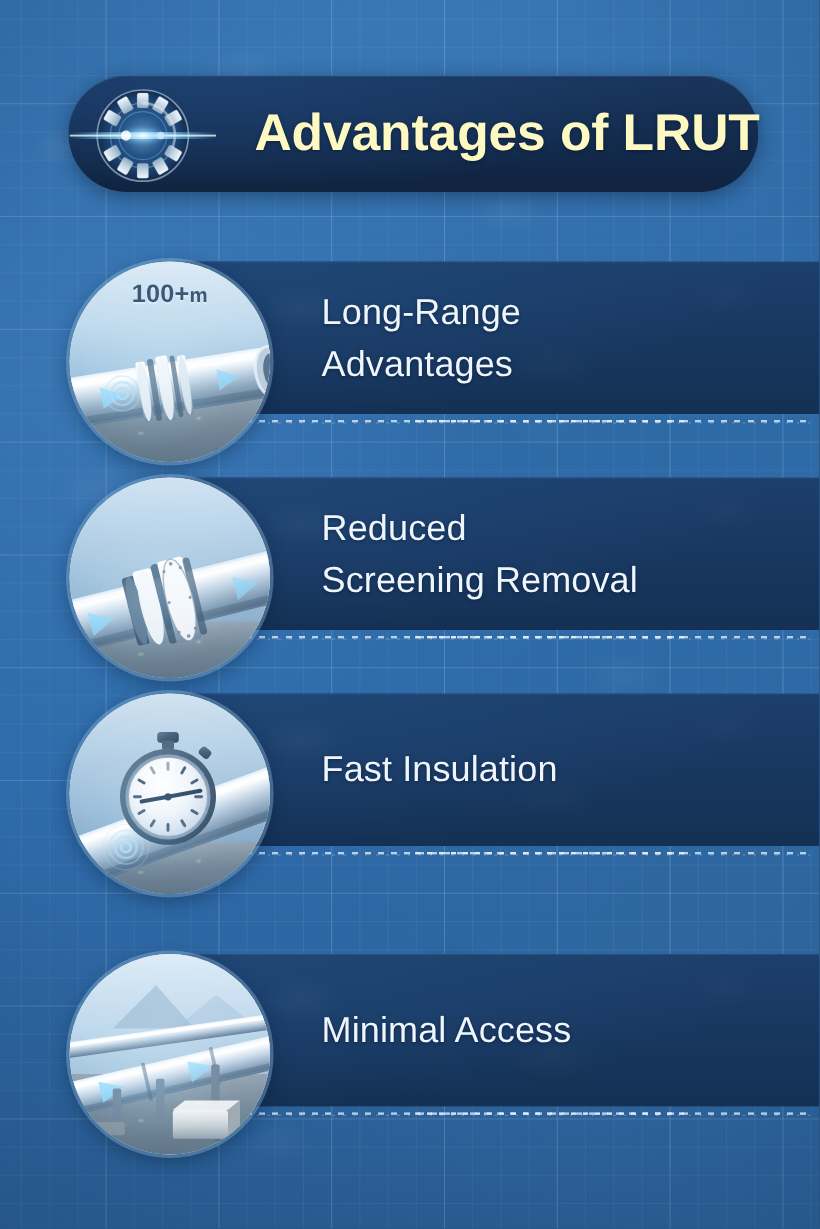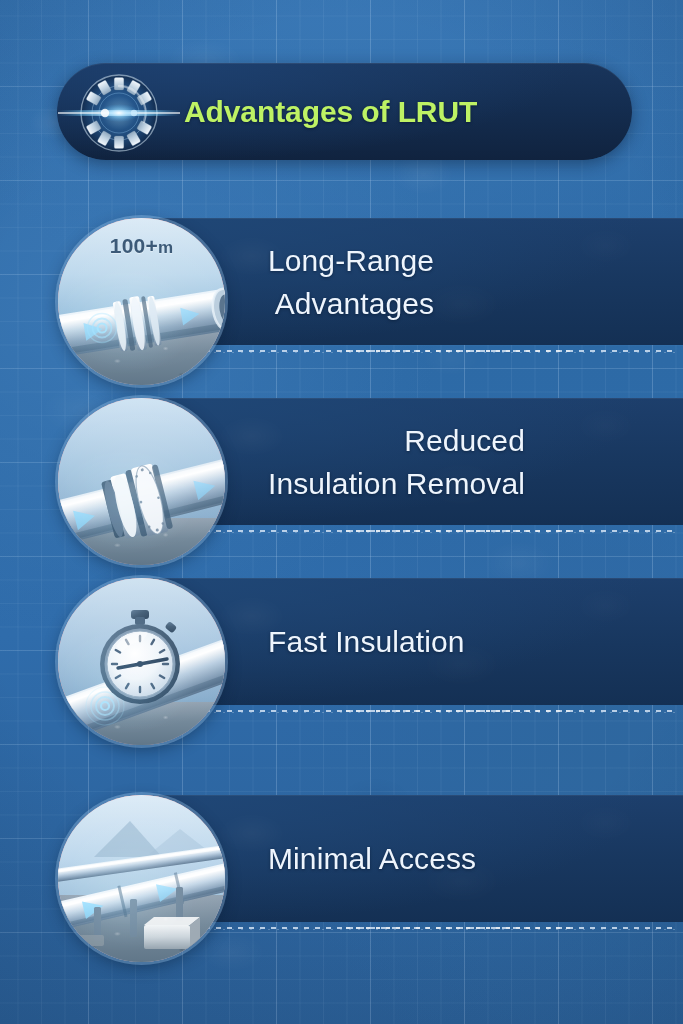--- a/index.html
+++ b/index.html
@@ -83,27 +83,27 @@
   .ring-icon {
     position: absolute;
     left: 58px; top: 66px;
     width: 122px; height: 94px;
     pointer-events: none;
   }
   .ring-icon svg { display: block; }
 
   .header-title {
     position: absolute;
-    left: 184px; top: 63px;
+    left: 212px; top: 63px;
     height: 97px;
     display: flex; align-items: center;
-    font-size: 30px;
+    font-size: 43px;
     font-weight: bold;
     letter-spacing: -0.1px;
-    color: #bef264;
+    color: #fef9c3;
     text-shadow: 0 1px 3px rgba(4,18,38,.55);
     white-space: nowrap;
   }
 
   
   .row {
     position: absolute;
     left: 0; right: 0;
     height: 127px;
   }
@@ -150,21 +150,21 @@
         #ffffff 0px, #ffffff 4px, rgba(255,255,255,0) 4px, rgba(255,255,255,0) 10px);
   }
 
   
   .thumb {
     position: absolute;
     left: 58px; top: 0px;
     width: 167px; height: 167px;
     border-radius: 50%;
     overflow: hidden;
-    background: #fca5a5;
+    background: #fef9c3;
     box-shadow:
       0 0 0 3px rgba(150,195,235,.38),
       0 5px 16px rgba(7,26,52,.45);
   }
   .thumb-art { position: absolute; inset: 0; }
 
   
   .row-text {
     position: absolute;
     left: 268px;
@@ -174,21 +174,20 @@
     justify-content: center;
     color: #eef5fd;
     text-shadow: 0 1px 3px rgba(4,18,38,.5);
   }
   .row-line {
     font-size: 30px;
     line-height: 43px;
     font-weight: normal;
     letter-spacing: 0.1px;
     white-space: nowrap;
-    text-align: right;
   }
 
   
   .sky {
     position: absolute; inset: 0;
     background: linear-gradient(180deg, #dbeaf6 0%, #bcd8ec 34%, #9cc2de 58%, #7ea8c9 100%);
   }
   .ground {
     position: absolute; left: -10%; right: -10%; bottom: 0; height: 34%;
     background: linear-gradient(180deg, #8b9bab 0%, #6f8494 45%, #5d7384 100%);
@@ -458,21 +457,21 @@
             <path d="M 138 96 L 158 106 L 138 116 Z" fill="#8cd9ff" opacity=".62"></path>
           </g>
         </svg>
         <div class="glow-overlay"></div>
         <div class="thumb-shade"></div>
       </div>
     </div>
 
     <div class="row-text">
       <div class="row-line">Reduced</div>
-      <div class="row-line">Insulation Removal</div>
+      <div class="row-line">Screening Removal</div>
     </div>
   </div>
 
   <div class="row" style="top:578px;">
     <div class="row-band"></div>
     <div class="row-divider"></div>
 
     <div class="thumb">
       <div class="thumb-art">
         <div class="sky" style="background:linear-gradient(180deg,#cfe2f1 0%,#a7c6e0 42%,#89aecd 72%,#6e89a4 100%);"></div>

